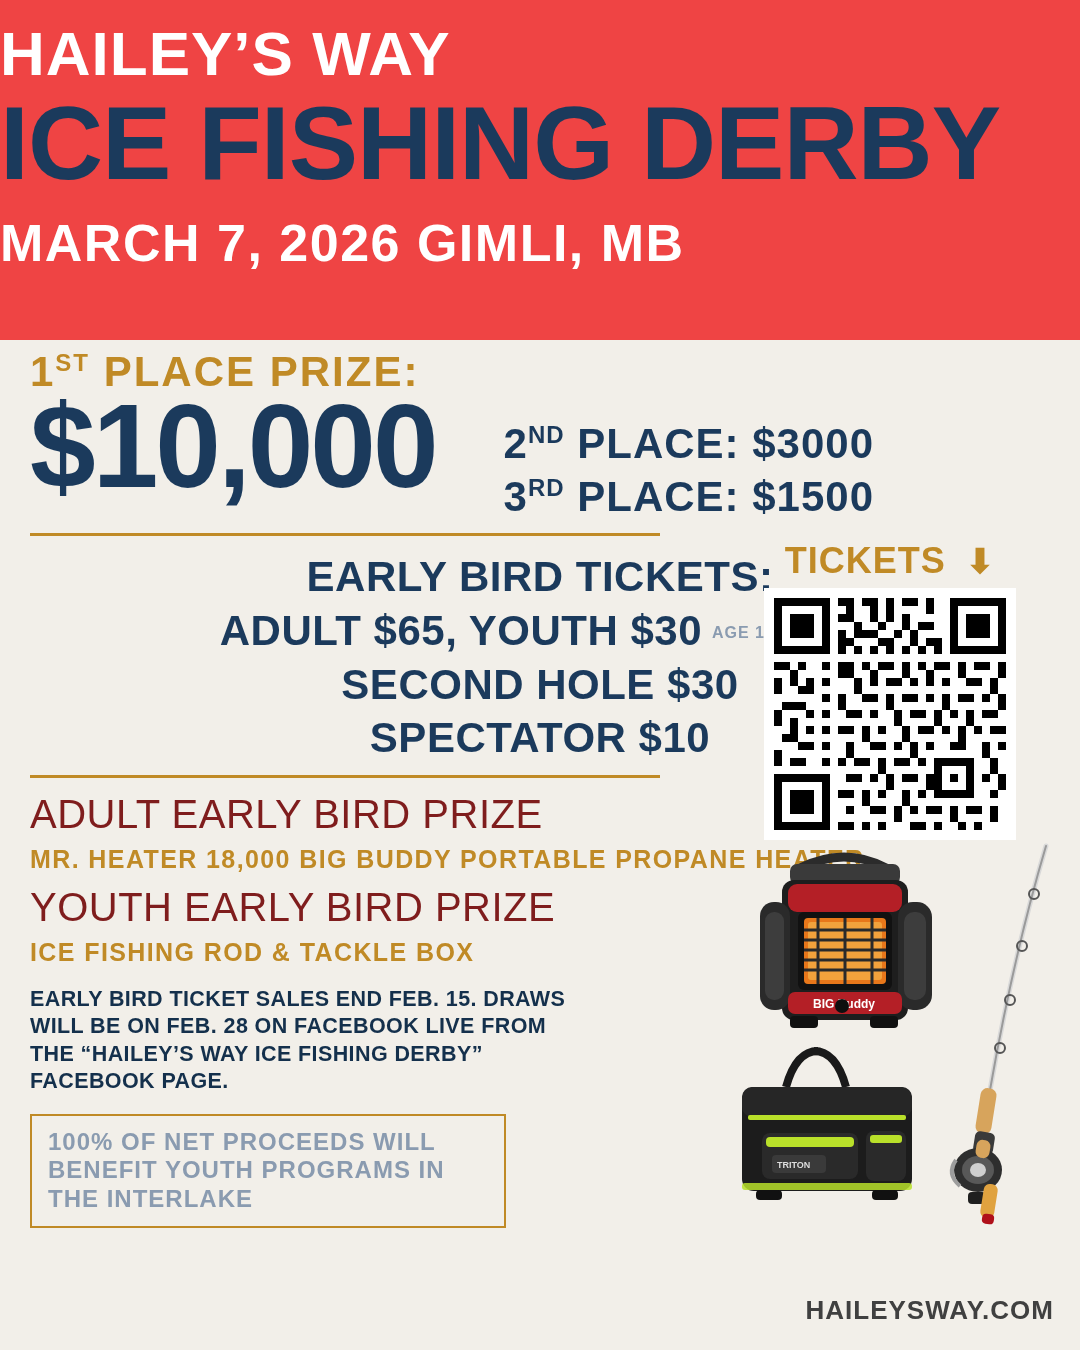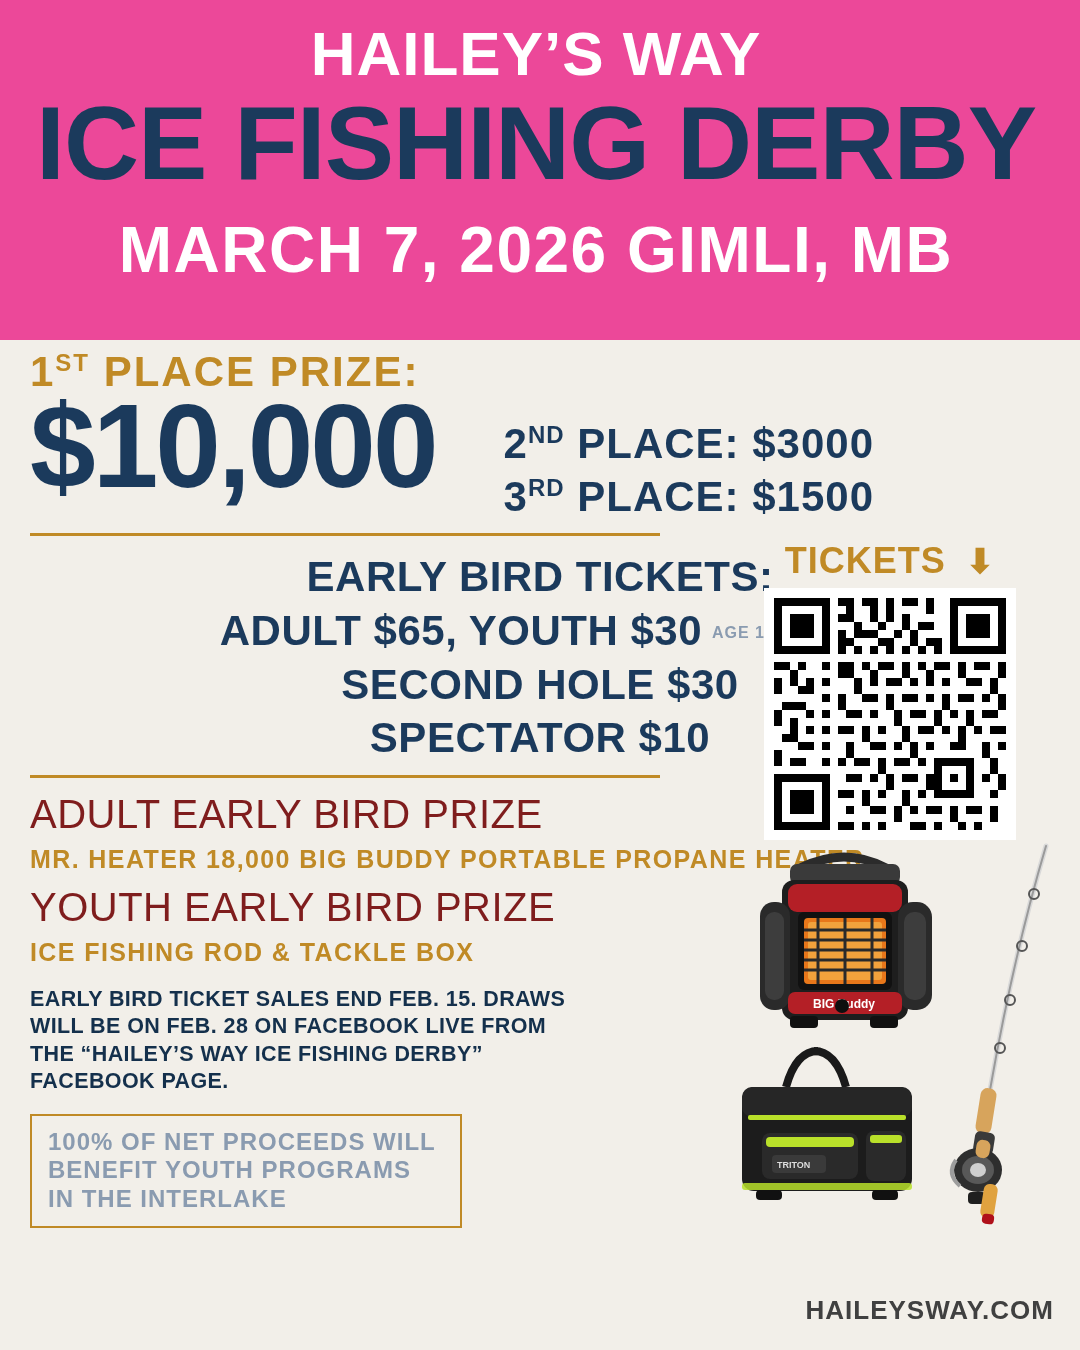--- a/index.html
+++ b/index.html
@@ -10,26 +10,26 @@
     width: 1080px;
     height: 1350px;
     background: #f2efe9;
     font-family: "Liberation Sans", sans-serif;
     overflow: hidden;
     position: relative;
   }
 
   
   .header {
-    background: #ec4899;
+    background: #ef4444;
     width: 100%;
     height: 340px;
     box-sizing: border-box;
     padding: 14px 8px 0 0;
-    text-align: center;
+    text-align: left;
     position: relative;
   }
   .hdr-top {
     color: #ffffff;
     font-size: 62px;
     font-weight: 900;
     letter-spacing: 1px;
     line-height: 1.02;
     font-family: "Liberation Sans", sans-serif;
     text-transform: uppercase;
@@ -39,21 +39,21 @@
     color: #1b3a5c;
     font-size: 104px;
     font-weight: 900;
     letter-spacing: -1px;
     line-height: 1.0;
     margin-top: 6px;
     text-transform: uppercase;
   }
   .hdr-sub {
     color: #ffffff;
-    font-size: 64px;
+    font-size: 52px;
     font-weight: 900;
     letter-spacing: 1.5px;
     margin-top: 18px;
     text-transform: uppercase;
   }
 
   
   .content {
     position: relative;
     width: 100%;
@@ -159,21 +159,21 @@
     letter-spacing: 0.4px;
     line-height: 1.28;
     text-transform: uppercase;
     margin-top: 16px;
     max-width: 560px;
   }
 
   .benefit-box {
     margin-top: 18px;
     border: 2px solid #c08a26;
-    width: 432px;
+    width: 476px;
     box-sizing: border-box;
     padding: 12px 16px;
     color: #8a9bb0;
     font-size: 24px;
     font-weight: 800;
     letter-spacing: 1px;
     line-height: 1.2;
     text-transform: uppercase;
   }
 

